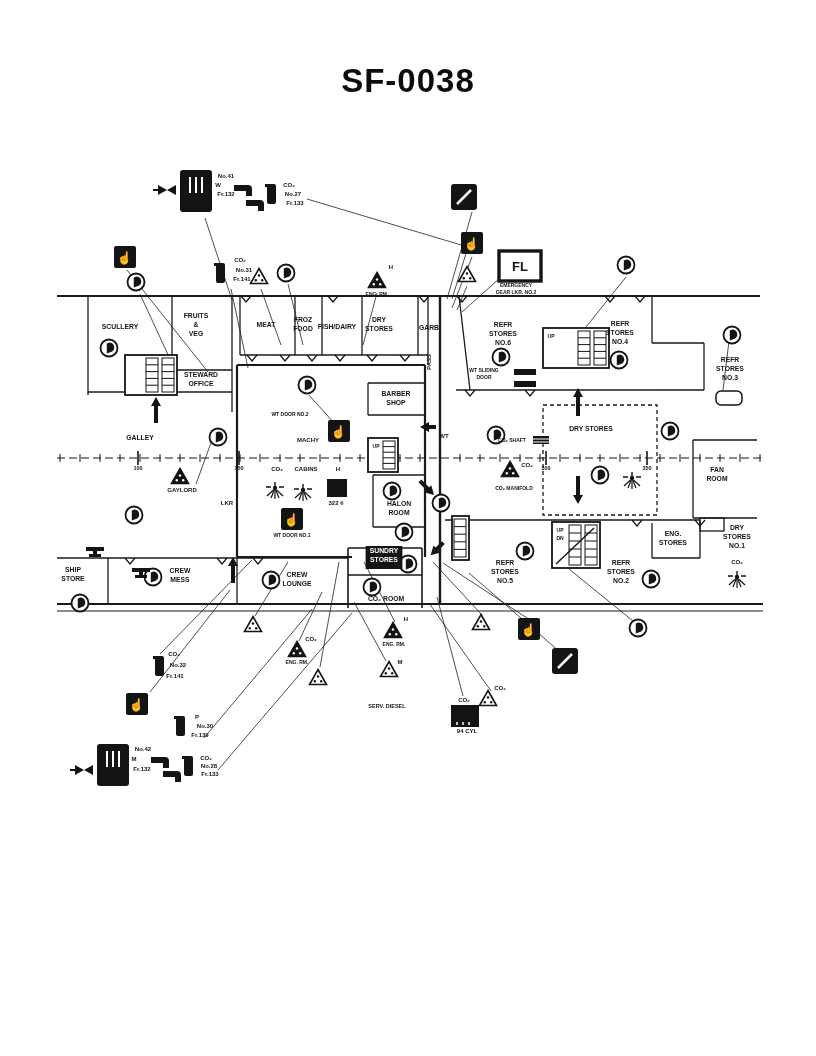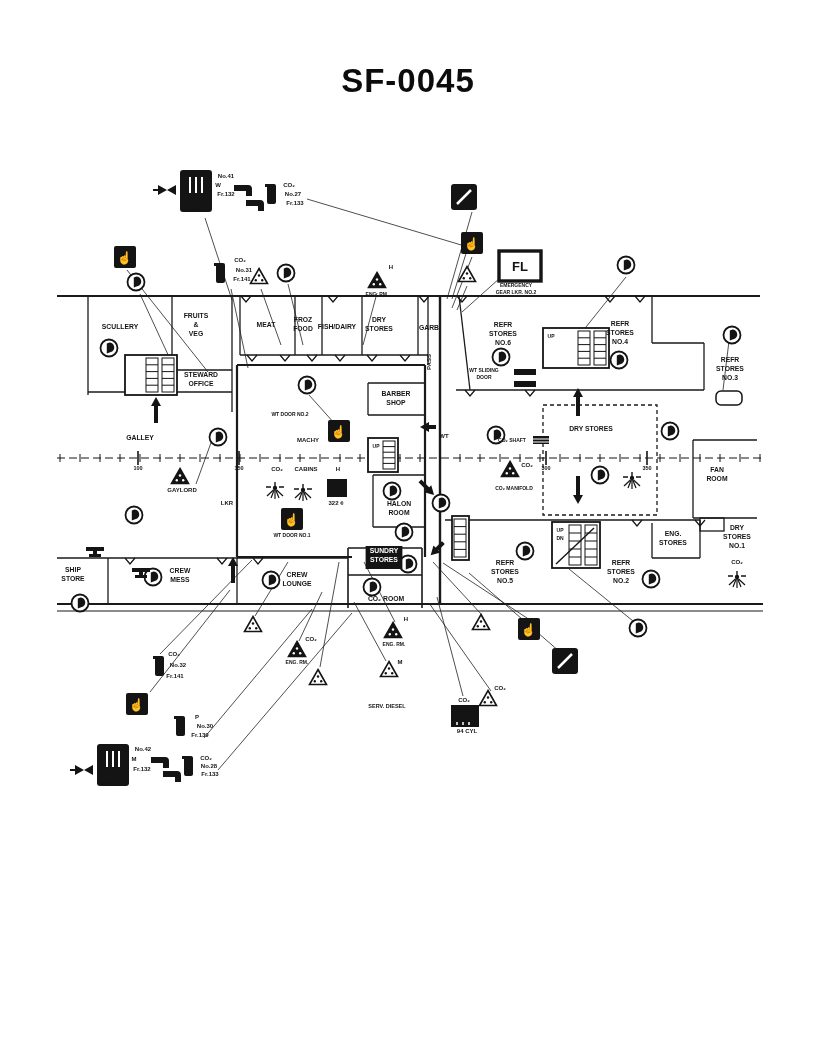--- a/index.html
+++ b/index.html
@@ -6,21 +6,21 @@
   .page{position:relative;width:816px;height:1056px;background:#ffffff;overflow:hidden;
         font-family:"Liberation Sans", sans-serif;}
   .title{position:absolute;top:62px;left:0;width:100%;text-align:center;margin:0;
          font-size:33px;font-weight:bold;letter-spacing:1px;color:#0c0c0c;}
   svg text{font-family:"Liberation Sans", sans-serif;}
 </style>
 </head>
 <body>
 
 <div class="page">
-  <h1 class="title">SF-0045</h1>
+  <h1 class="title">SF-0038</h1>
 
   <svg id="plan" width="816" height="1056" viewBox="0 0 816 1056" style="position:absolute;left:0;top:0;">
 
     <g stroke="#1a1a1a" fill="none">
       <path d="M57,296 H760" stroke-width="1.8"></path>
       <path d="M57,604 H763" stroke-width="1.8"></path>
       <path d="M57,611 H763" stroke-width="1.1"></path>
     </g>
     <g stroke="#1a1a1a" fill="none" stroke-width="1.3">
       <path d="M88,296 V395"></path>

